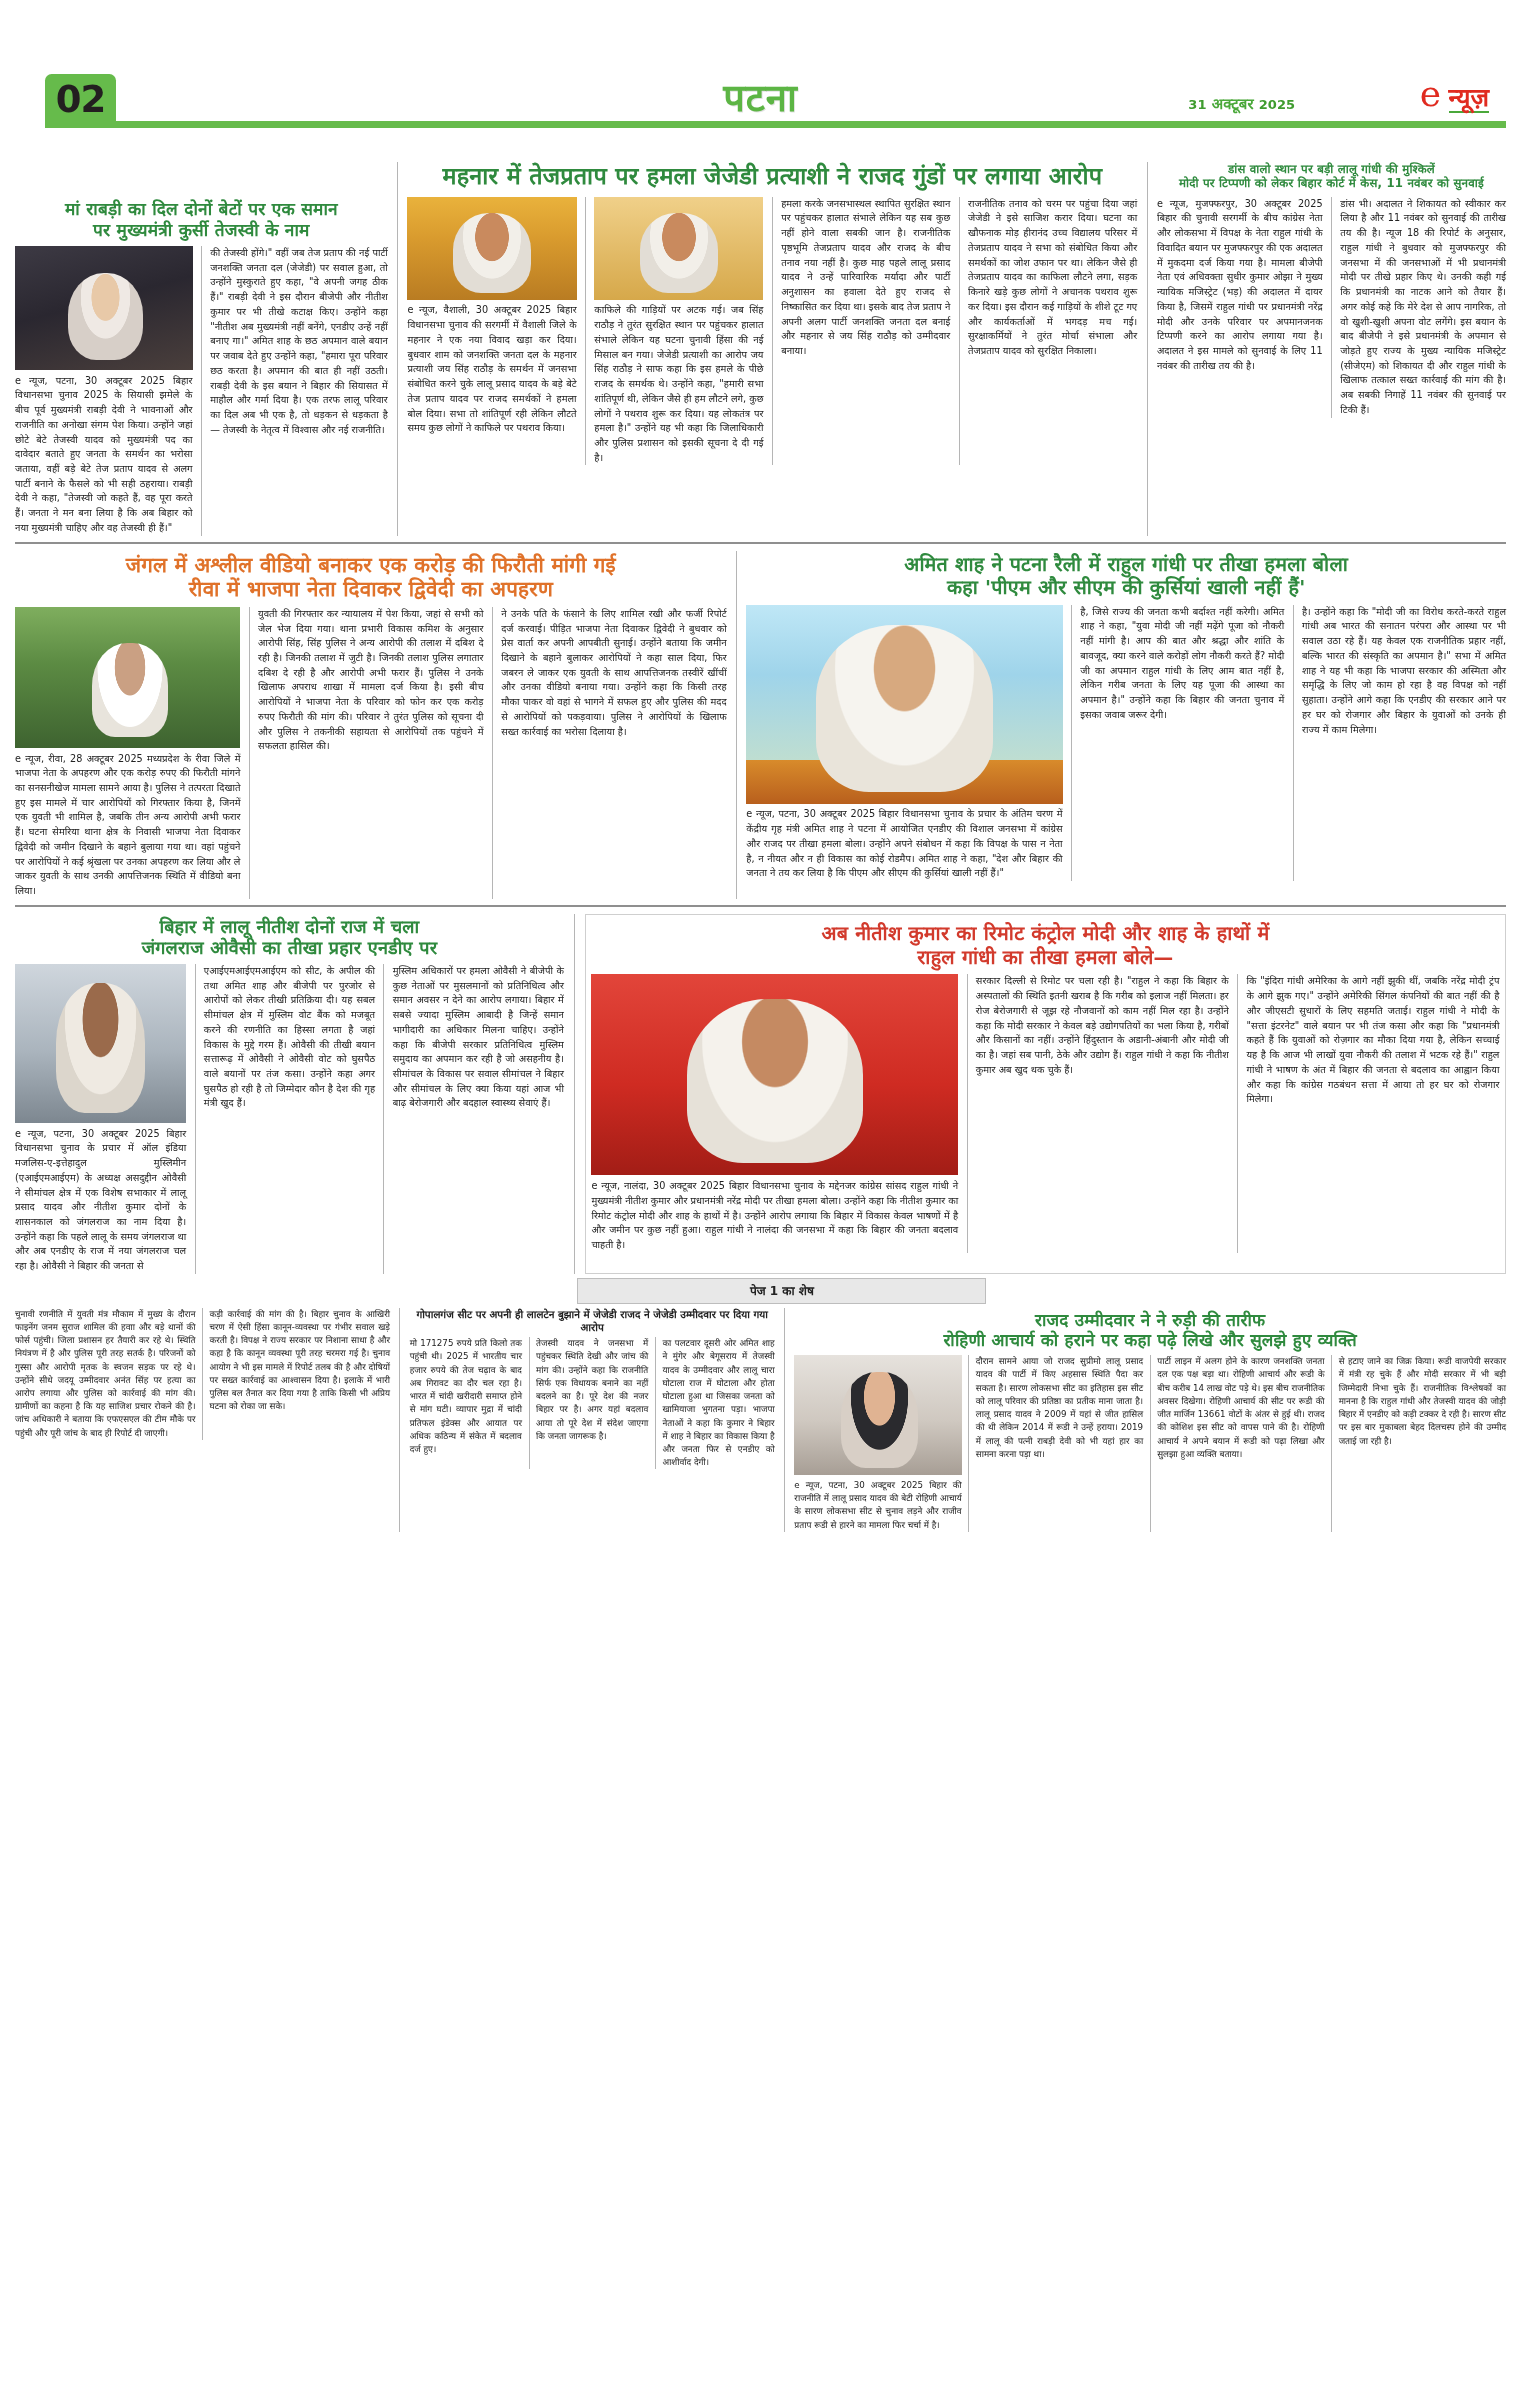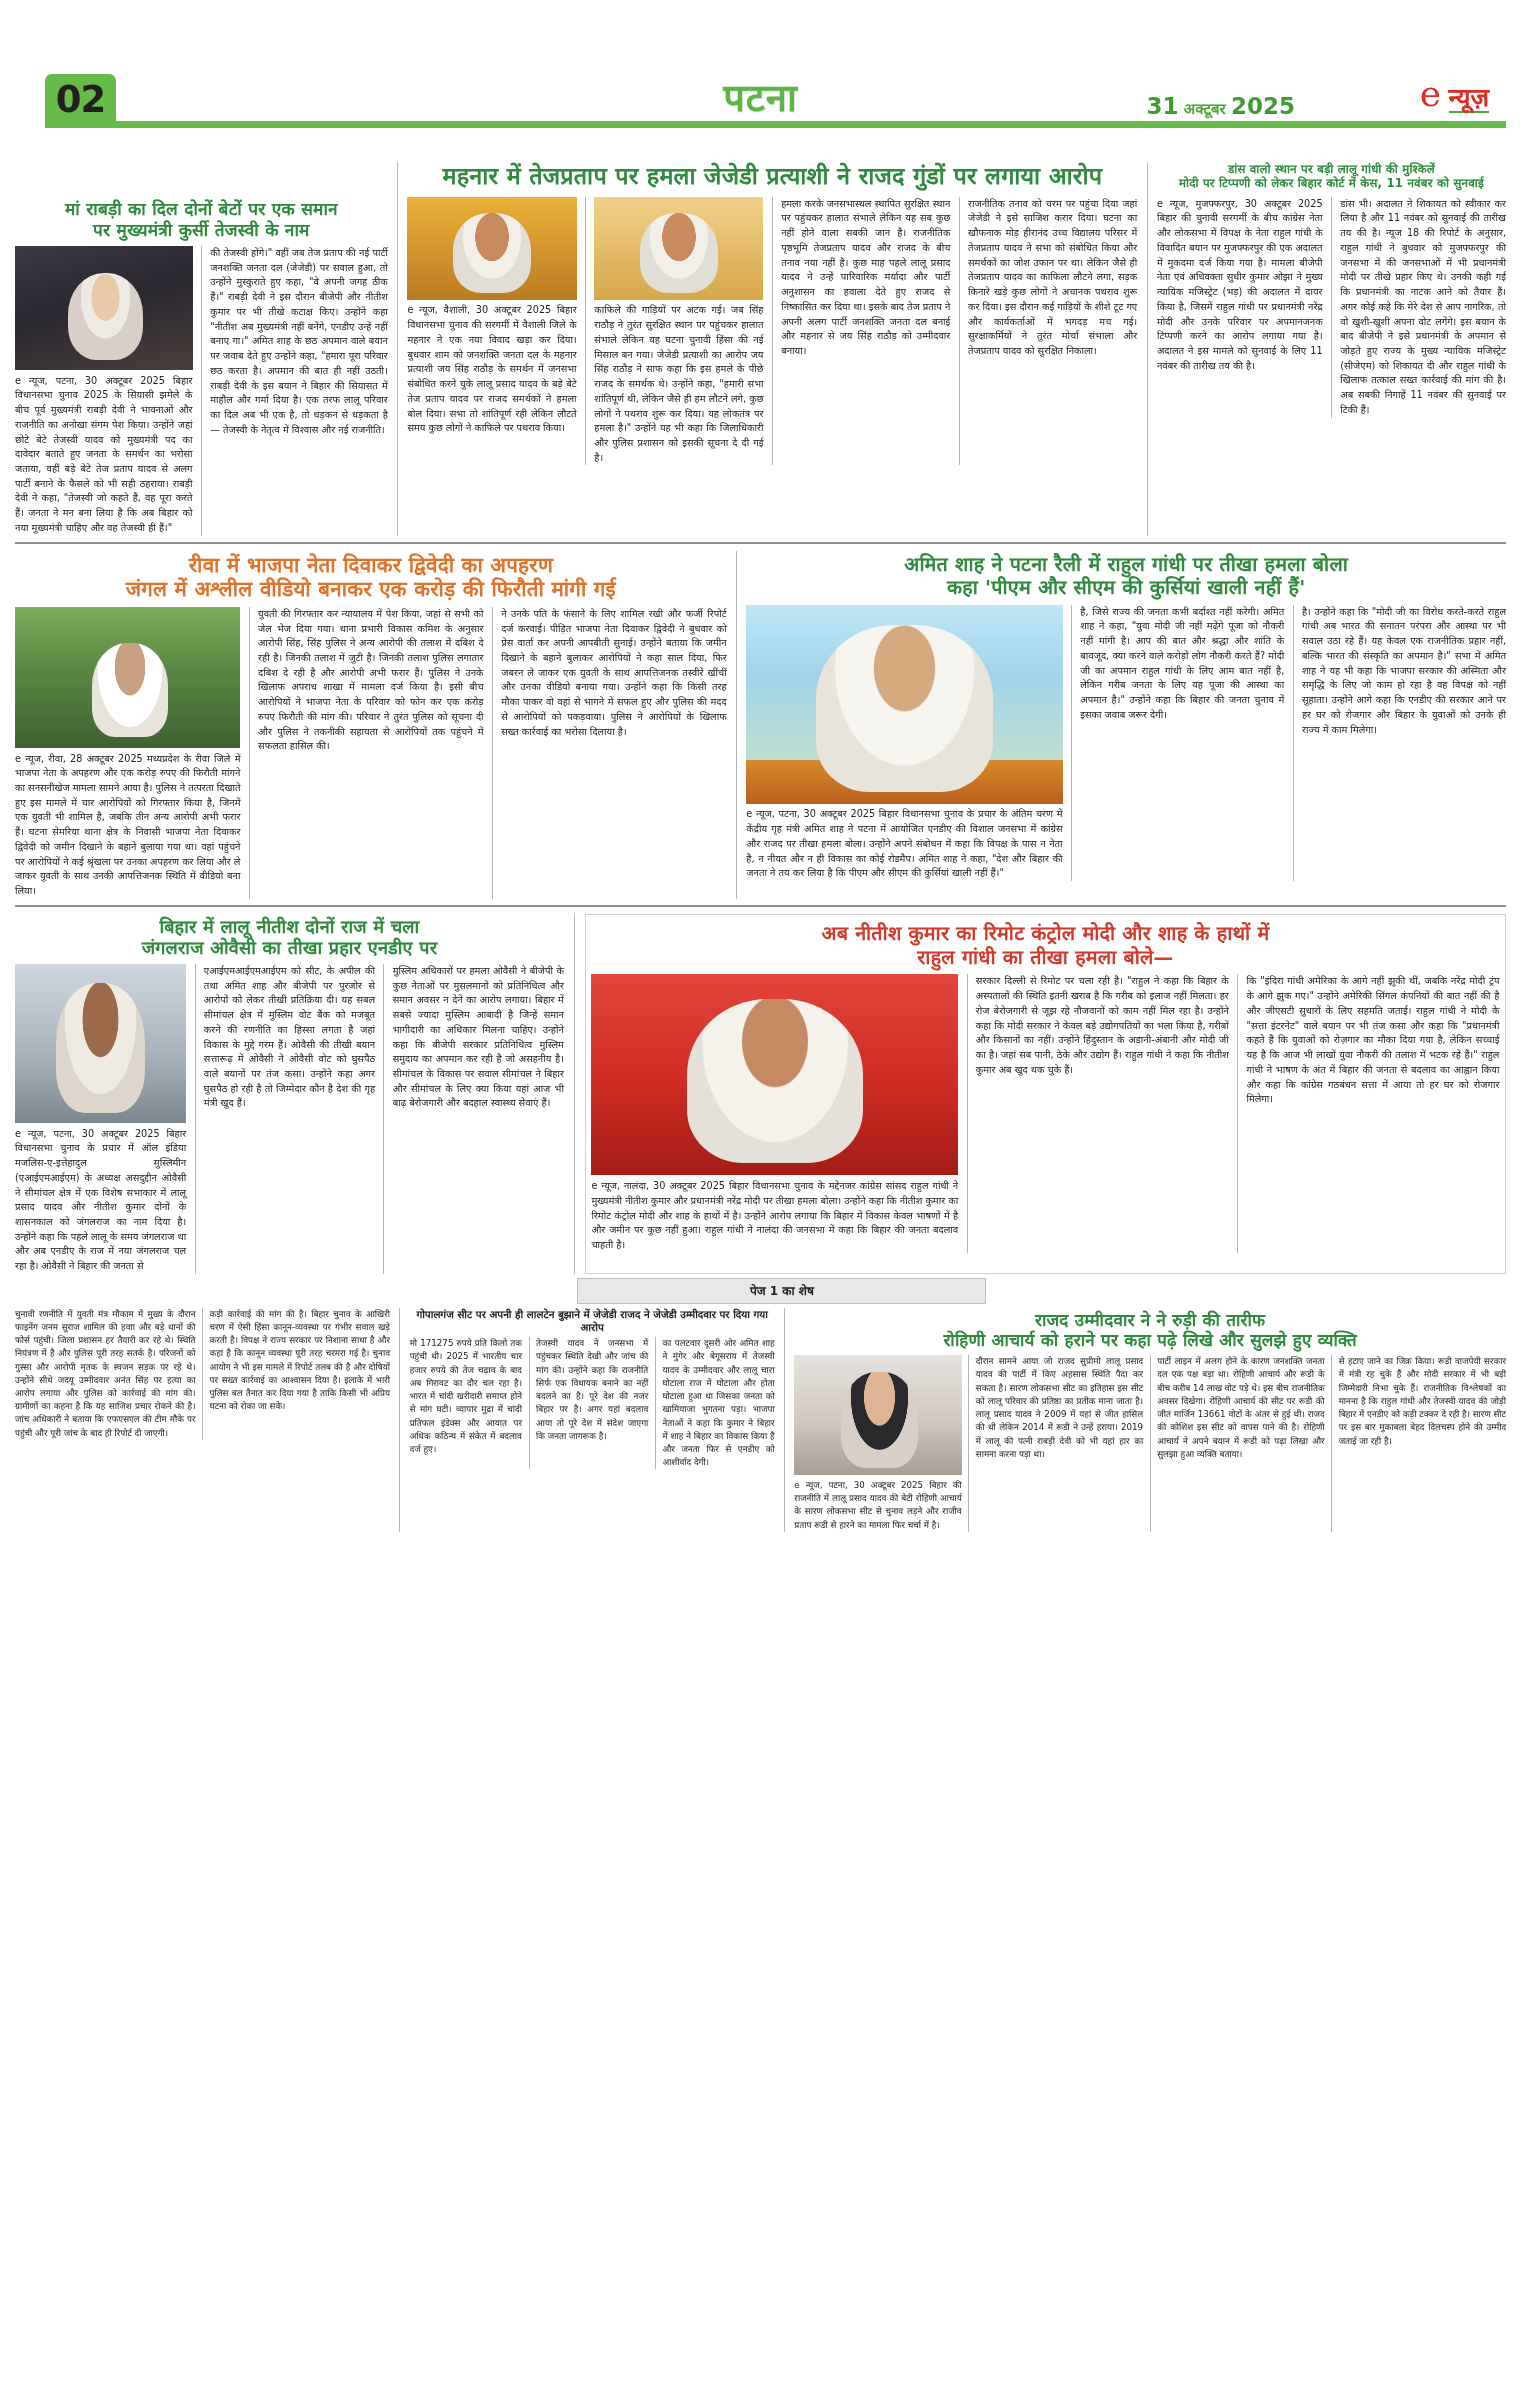--- a/index.html
+++ b/index.html
@@ -29,21 +29,21 @@
   .city-title {
     position: absolute; left: 0; right: 0; top: 0;
     text-align: center; color: #5cb544;
     font-size: 38px; font-weight: 800; letter-spacing: 0.9px;
     text-shadow: 0.9px 0.9px 0 rgba(0,0,0,.12);
   }
   .date-line {
     position: absolute; right: 211px; top: 22.5px;
     color: #4aa83a; font-size: 15px; font-weight: 700;
   }
-  .date-line .dnum { color: #3f9c2f; font-size: 23px; font-weight: 900; }
+  .date-line .dnum { color: #3f9c2f; font-size: 13px; font-weight: 900; }
   .logo {
     position: absolute; right: 17px; top: 5.6px;
     display: flex; align-items: baseline; gap: 7.5px;
   }
   .logo .e {
     color: #e02b20; font-size: 36px; font-weight: 400;
     font-family: "DejaVu Serif", serif; line-height: 1;
   }
   .logo .nw {
     color: #e02b20; font-size: 25px; font-weight: 900;
@@ -228,22 +228,22 @@
       </div>
     </div>
   </div>
 
   <div class="sec-rule"></div>
 
   <div style="display:flex;gap:9.4px">
 
     <div style="width:712px">
       <div class="band">
+        <div class="hl hl-orange" style="font-size:20.6px">जंगल में अश्लील वीडियो बनाकर एक करोड़ की फिरौती मांगी गई</div>
         <div class="hl hl-orange" style="font-size:20.6px">रीवा में भाजपा नेता दिवाकर द्विवेदी का अपहरण</div>
-        <div class="hl hl-orange" style="font-size:20.6px">जंगल में अश्लील वीडियो बनाकर एक करोड़ की फिरौती मांगी गई</div>
       </div>
       <div class="cols3">
         <div class="c">
           <div class="photo ph-kidnap" style="height:141px;width:100%;margin-bottom:3.7px"></div>
           <div class="body-col">e न्यूज, रीवा, 28 अक्टूबर 2025 मध्यप्रदेश के रीवा जिले में भाजपा नेता के अपहरण और एक करोड़ रुपए की फिरौती मांगने का सनसनीखेज मामला सामने आया है। पुलिस ने तत्परता दिखाते हुए इस मामले में चार आरोपियों को गिरफ्तार किया है, जिनमें एक युवती भी शामिल है, जबकि तीन अन्य आरोपी अभी फरार हैं। घटना सेमरिया थाना क्षेत्र के निवासी भाजपा नेता दिवाकर द्विवेदी को जमीन दिखाने के बहाने बुलाया गया था। वहां पहुंचने पर आरोपियों ने कई श्रृंखला पर उनका अपहरण कर लिया और ले जाकर युवती के साथ उनकी आपत्तिजनक स्थिति में वीडियो बना लिया।</div>
         </div>
         <div class="divider-v"></div>
         <div class="c">
           <div class="body-col">युवती की गिरफ्तार कर न्यायालय में पेश किया, जहां से सभी को जेल भेज दिया गया। थाना प्रभारी विकास कमिश के अनुसार आरोपी सिंह, सिंह पुलिस ने अन्य आरोपी की तलाश में दबिश दे रही है। जिनकी तलाश में जुटी है। जिनकी तलाश पुलिस लगातार दबिश दे रही है और आरोपी अभी फरार हैं। पुलिस ने उनके खिलाफ अपराध शाखा में मामला दर्ज किया है। इसी बीच आरोपियों ने भाजपा नेता के परिवार को फोन कर एक करोड़ रुपए फिरौती की मांग की। परिवार ने तुरंत पुलिस को सूचना दी और पुलिस ने तकनीकी सहायता से आरोपियों तक पहुंचने में सफलता हासिल की।</div>
         </div>

